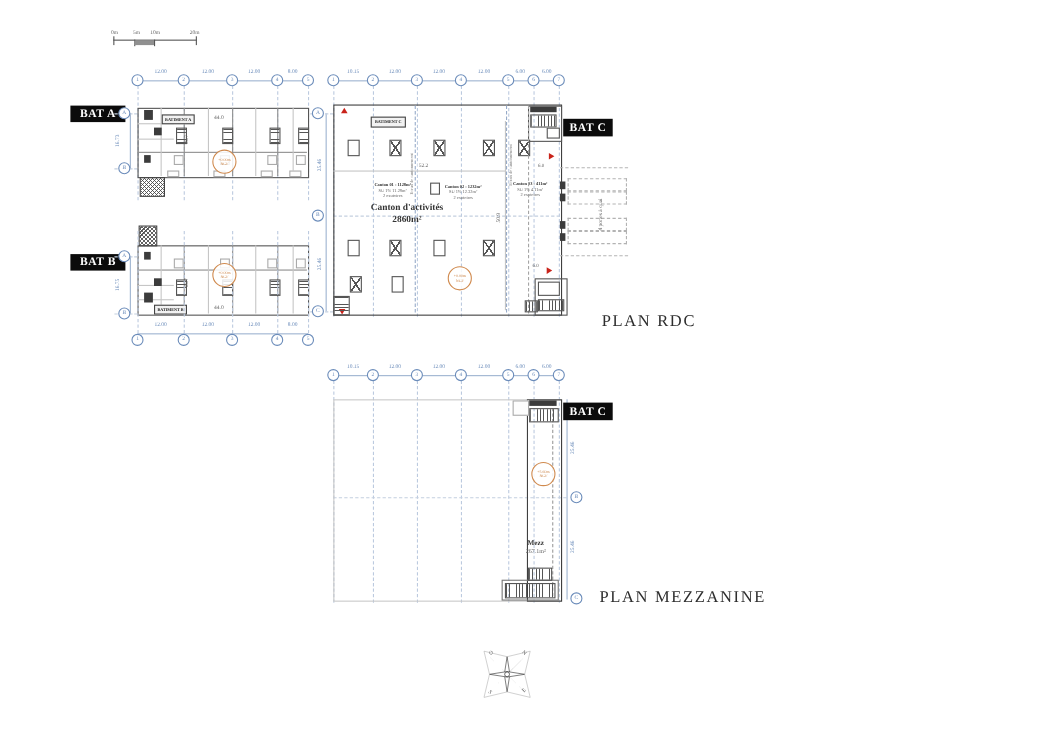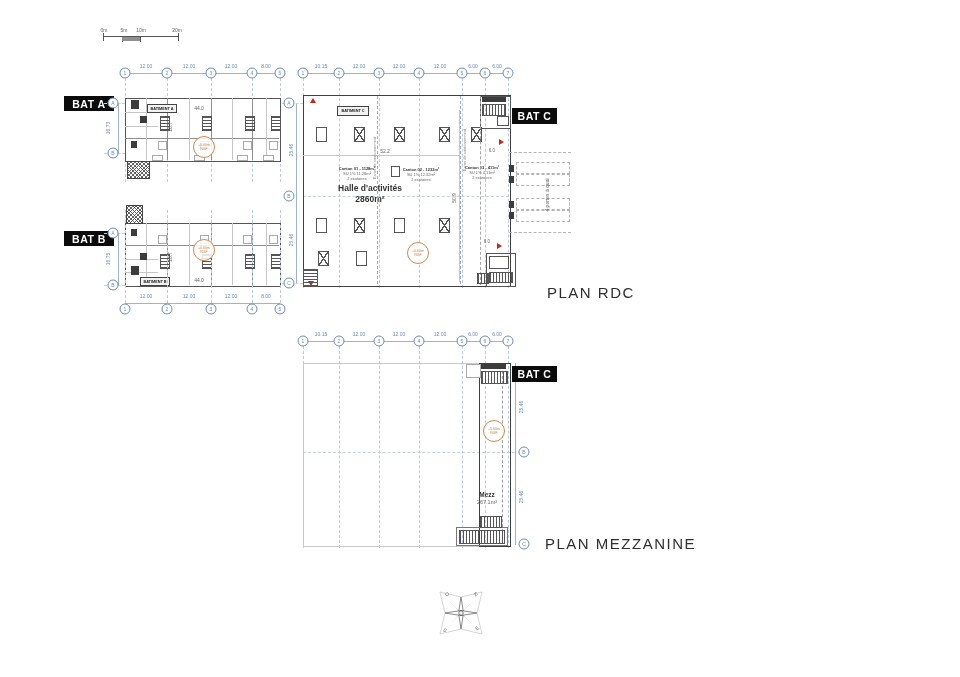--- a/index.html
+++ b/index.html
@@ -1,17 +1,17 @@
 <!DOCTYPE html>
 <html><head>
 <meta charset="utf-8">
 <style>
   html,body{margin:0;padding:0;background:#fff;}
   #canvas{position:relative;width:960px;height:677px;background:#fff;overflow:hidden;
-          font-family:Liberation Sans, sans-serif;}
+          font-family:Liberation Serif, serif;}
   .abs{position:absolute;}
   .txt{position:absolute;transform:translate(-50%,-50%);white-space:nowrap;}
   .vtxt{position:absolute;transform:translate(-50%,-50%) rotate(-90deg);white-space:nowrap;}
   .blue{color:#6b8cba;} .gry{color:#666;} .dk{color:#333;}
   .f4{font-size:4px;line-height:5px;} .f45{font-size:4.5px;} .f5{font-size:5px;} .f55{font-size:5.5px;} .f65{font-size:6.5px;} .f8{font-size:8.5px;}
   .bub{position:absolute;width:9px;height:9px;border:0.9px solid #6b8cba;border-radius:50%;
        background:#fff;color:#6b8cba;font-size:5px;line-height:9px;text-align:center;
        transform:translate(-50%,-50%);z-index:5;}
   .dimline-h{position:absolute;height:0.6px;background:#9db3d0;}
   .dimline-v{position:absolute;width:0.6px;background:#9db3d0;}
@@ -211,21 +211,21 @@
   <span class="vtxt f5 blue" style="left:291px;top:240px">25.46</span>
   <div class="dash-h" style="left:282px;top:103px;width:21px"></div>
   <div class="dash-h" style="left:282px;top:283px;width:21px"></div>
 
   <div class="wall" style="left:303px;top:95px;width:206px;height:190px"></div>
   <div class="namebox" style="left:337px;top:106px;width:30px;height:8px">BATIMENT C</div>
   <div class="red-up" style="left:310px;top:98px"></div>
   <div class="red-dn" style="left:308px;top:281px"></div>
   <div class="red-rt" style="left:499px;top:139px"></div>
   <div class="red-rt" style="left:497px;top:243px"></div>
-  <span class="txt f8 dk" style="left:370px;top:188px;font-weight:bold">Halle d'activités</span>
+  <span class="txt f8 dk" style="left:370px;top:188px;font-weight:bold">Canton d'activités</span>
   <span class="txt f8 dk" style="left:370px;top:199px;font-weight:bold">2860m²</span>
   <div class="il-hl" style="left:303px;top:155px;width:157px"></div>
   <span class="txt f5 gry" style="left:385px;top:151px;background:#fff;padding:0 1px">52.2</span>
   <div class="il-vl" style="left:459px;top:110px;height:172px"></div>
   <span class="vtxt f5 gry" style="left:454px;top:198px">50.9</span>
   <div class="dash-vd" style="left:377px;top:96px;height:188px"></div>
   <div class="dash-vd" style="left:460px;top:96px;height:188px"></div>
   <span class="vtxt f4" style="left:374px;top:158px;color:#888">Ecran de cantonnement</span>
   <span class="vtxt f4" style="left:464px;top:150px;color:#888">Ecran de cantonnement</span>
 

